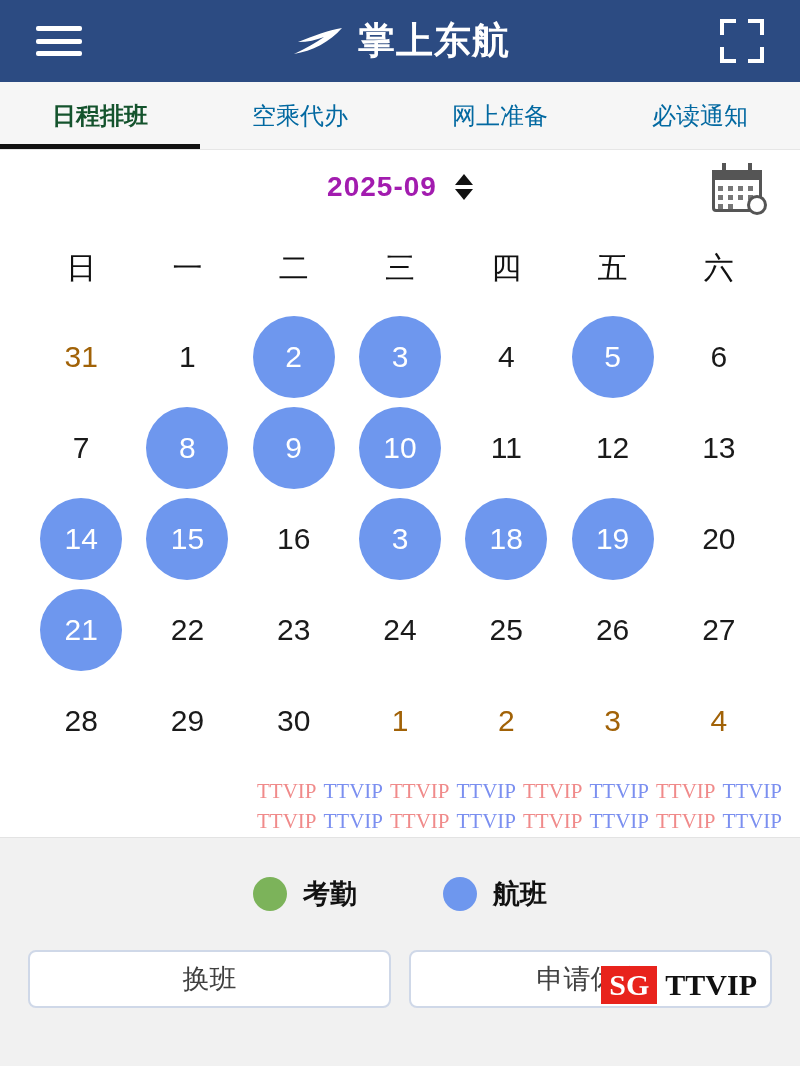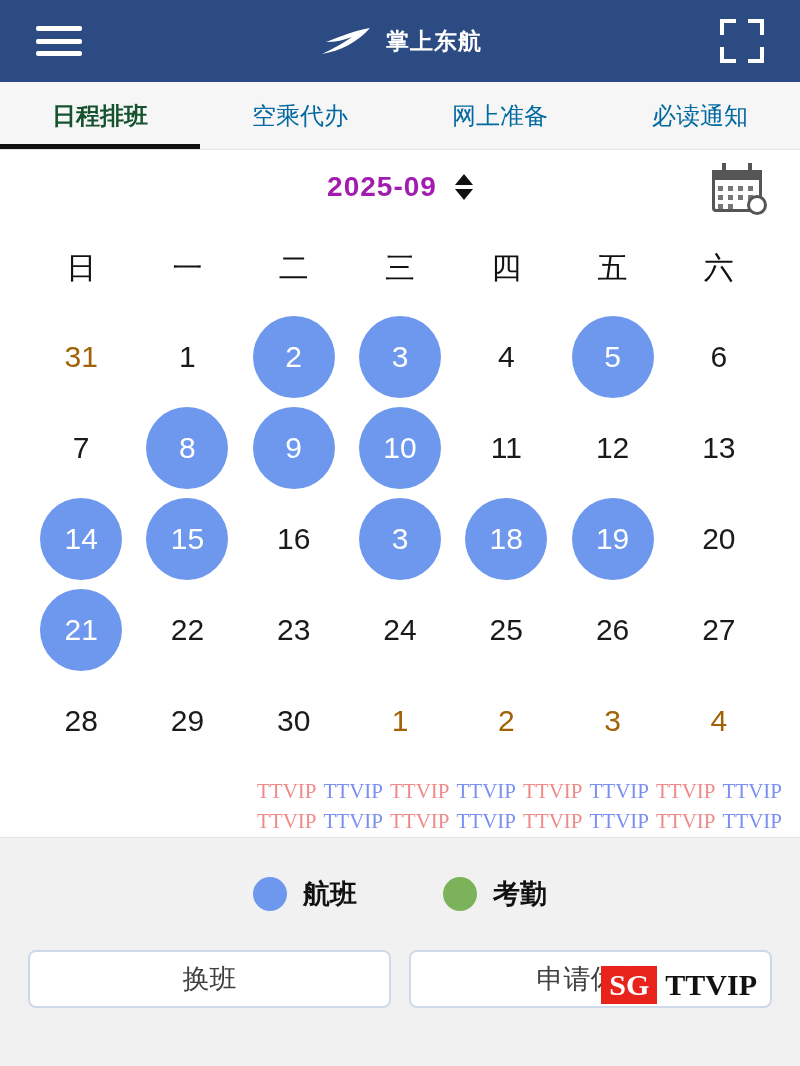--- a/index.html
+++ b/index.html
@@ -18,21 +18,21 @@
     display: flex;
     align-items: center;
     justify-content: space-between;
     padding: 0 36px;
     flex: none;
   }
   .hamburger { width: 46px; height: 30px; display:flex; flex-direction:column; justify-content:space-between; }
   .hamburger span { display:block; height:5px; background:#fff; border-radius:2px; }
   .brand { display:flex; align-items:center; gap: 14px; }
   .brand-logo { width: 52px; height: 34px; position: relative; }
-  .brand-title { color:#fff; font-size: 23px; font-weight: bold; letter-spacing: 1px; }
+  .brand-title { color:#fff; font-size: 37px; font-weight: bold; letter-spacing: 1px; }
   .scan-icon { width: 44px; height: 44px; position: relative; }
   .scan-icon i {
     position:absolute; width:16px; height:16px; border:4px solid #fff;
   }
   .scan-icon i.tl { left:0; top:0; border-right:none; border-bottom:none; }
   .scan-icon i.tr { right:0; top:0; border-left:none; border-bottom:none; }
   .scan-icon i.bl { left:0; bottom:0; border-right:none; border-top:none; }
   .scan-icon i.br { right:0; bottom:0; border-left:none; border-top:none; }
 
   
@@ -315,26 +315,26 @@
   </div>
 
   <div class="watermark">
     <div id="wm-row1"><span class="wm-r">TTVIP</span><span class="wm-b">TTVIP</span><span class="wm-r">TTVIP</span><span class="wm-b">TTVIP</span><span class="wm-r">TTVIP</span><span class="wm-b">TTVIP</span><span class="wm-r">TTVIP</span><span class="wm-b">TTVIP</span></div>
     <div id="wm-row2"><span class="wm-r">TTVIP</span><span class="wm-b">TTVIP</span><span class="wm-r">TTVIP</span><span class="wm-b">TTVIP</span><span class="wm-r">TTVIP</span><span class="wm-b">TTVIP</span><span class="wm-r">TTVIP</span><span class="wm-b">TTVIP</span></div>
   </div>
 
   <div class="legend-wrap">
     <div class="legend">
       <div class="legend-item">
+        <span class="dot green"></span>
+        <span>考勤</span>
+      </div>
+      <div class="legend-item">
         <span class="dot blue"></span>
         <span>航班</span>
-      </div>
-      <div class="legend-item">
-        <span class="dot green"></span>
-        <span>考勤</span>
       </div>
     </div>
     <div class="footer">
       <div class="btn">
         <span>换班</span>
       </div>
       <div class="btn">
         <span>申请休息</span>
       </div>
       <div class="sg-badge">

